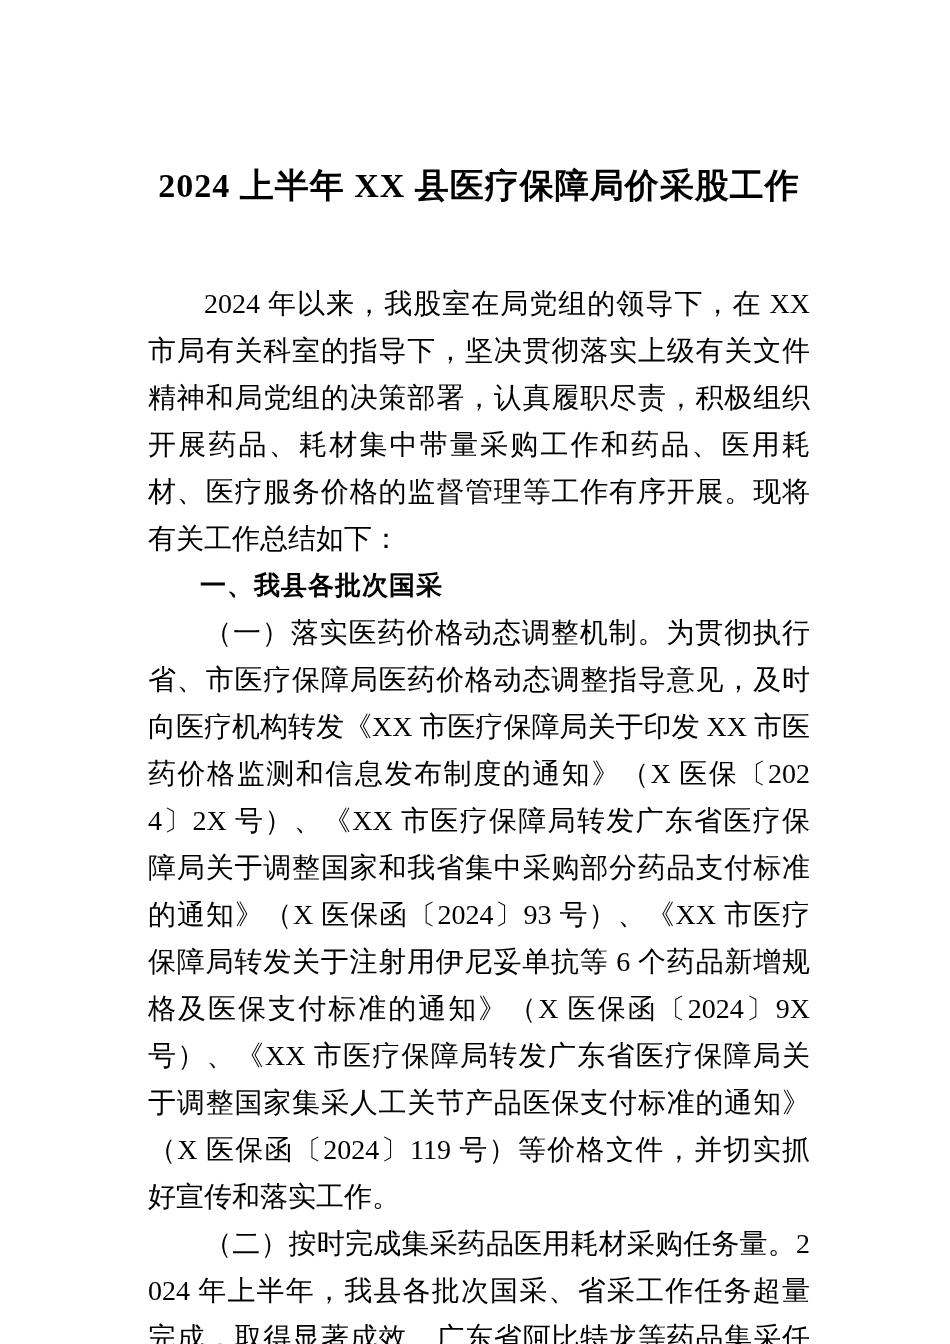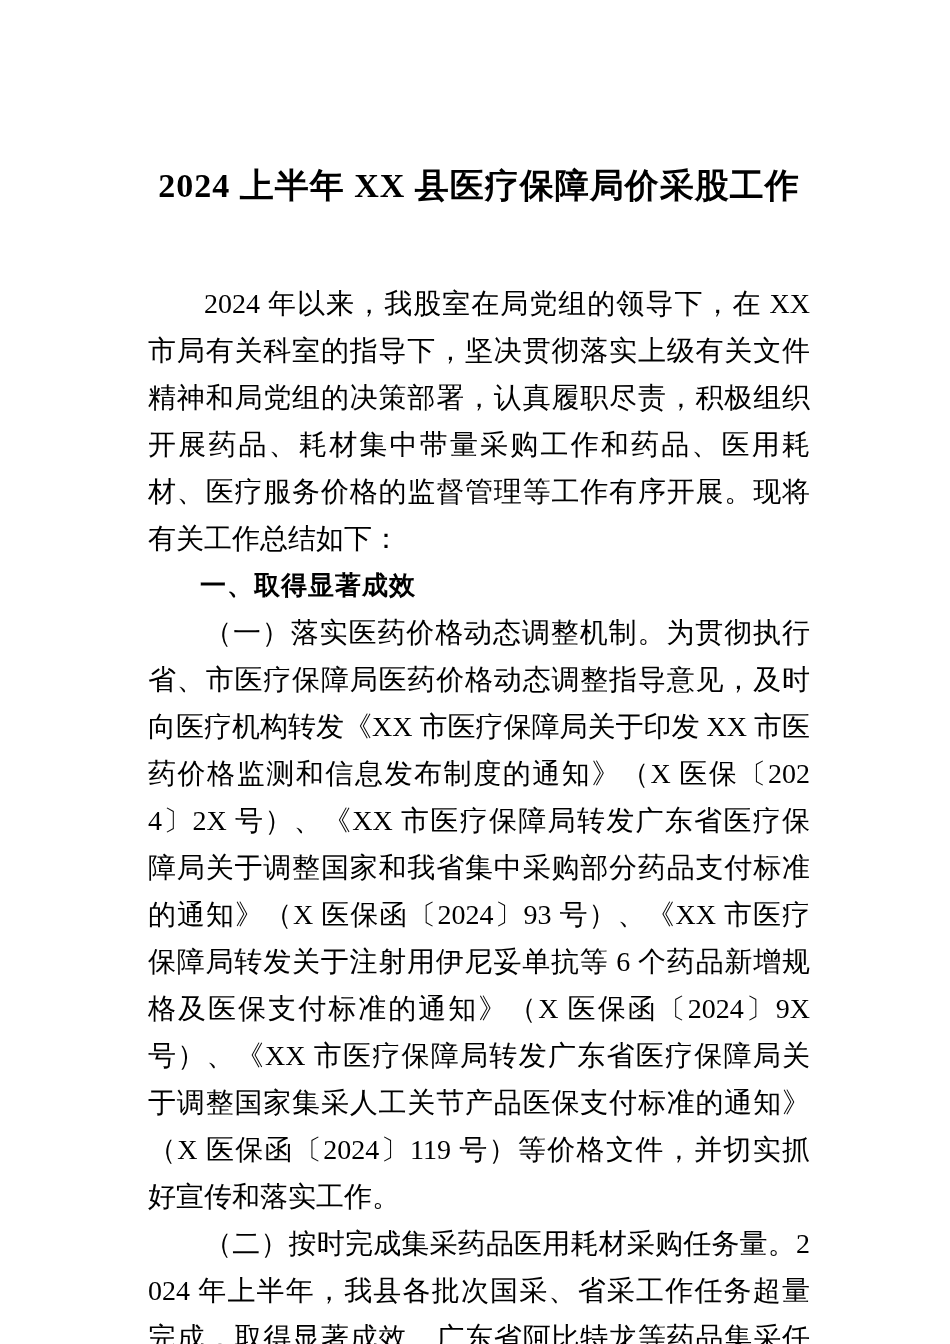--- a/index.html
+++ b/index.html
@@ -53,19 +53,19 @@
 <body>
 
 <div class="page">
 
   <h1 class="doc-title">
     <span class="title-line">2024 上半年 XX 县医疗保障局价采股工作</span>
   </h1>
 
   <p class="body-para">2024 年以来，我股室在局党组的领导下，在 XX 市局有关科室的指导下，坚决贯彻落实上级有关文件精神和局党组的决策部署，认真履职尽责，积极组织开展药品、耗材集中带量采购工作和药品、医用耗材、医疗服务价格的监督管理等工作有序开展。现将有关工作总结如下：</p>
 
-  <p class="section-heading">一、取得显著成效</p>
+  <p class="section-heading">一、我县各批次国采</p>
 
   <p class="body-para">（一）落实医药价格动态调整机制。为贯彻执行省、市医疗保障局医药价格动态调整指导意见，及时向医疗机构转发《XX 市医疗保障局关于印发 XX 市医药价格监测和信息发布制度的通知》（X 医保〔2024〕2X 号）、《XX 市医疗保障局转发广东省医疗保障局关于调整国家和我省集中采购部分药品支付标准的通知》（X 医保函〔2024〕93 号）、《XX 市医疗保障局转发关于注射用伊尼妥单抗等 6 个药品新增规格及医保支付标准的通知》（X 医保函〔2024〕9X 号）、《XX 市医疗保障局转发广东省医疗保障局关于调整国家集采人工关节产品医保支付标准的通知》（X 医保函〔2024〕119 号）等价格文件，并切实抓好宣传和落实工作。</p>
 
   <p class="body-para">（二）按时完成集采药品医用耗材采购任务量。2024 年上半年，我县各批次国采、省采工作任务超量完成，取得显著成效。广东省阿比特龙等药品集采任务量 2130.3494 万</p>
 
 </div>
 
 </body></html>

